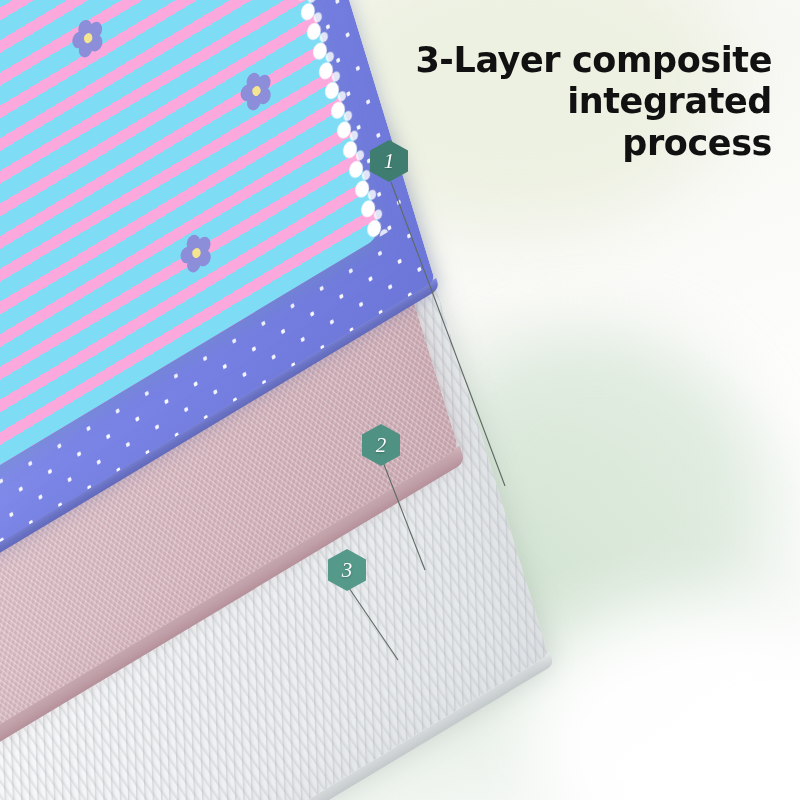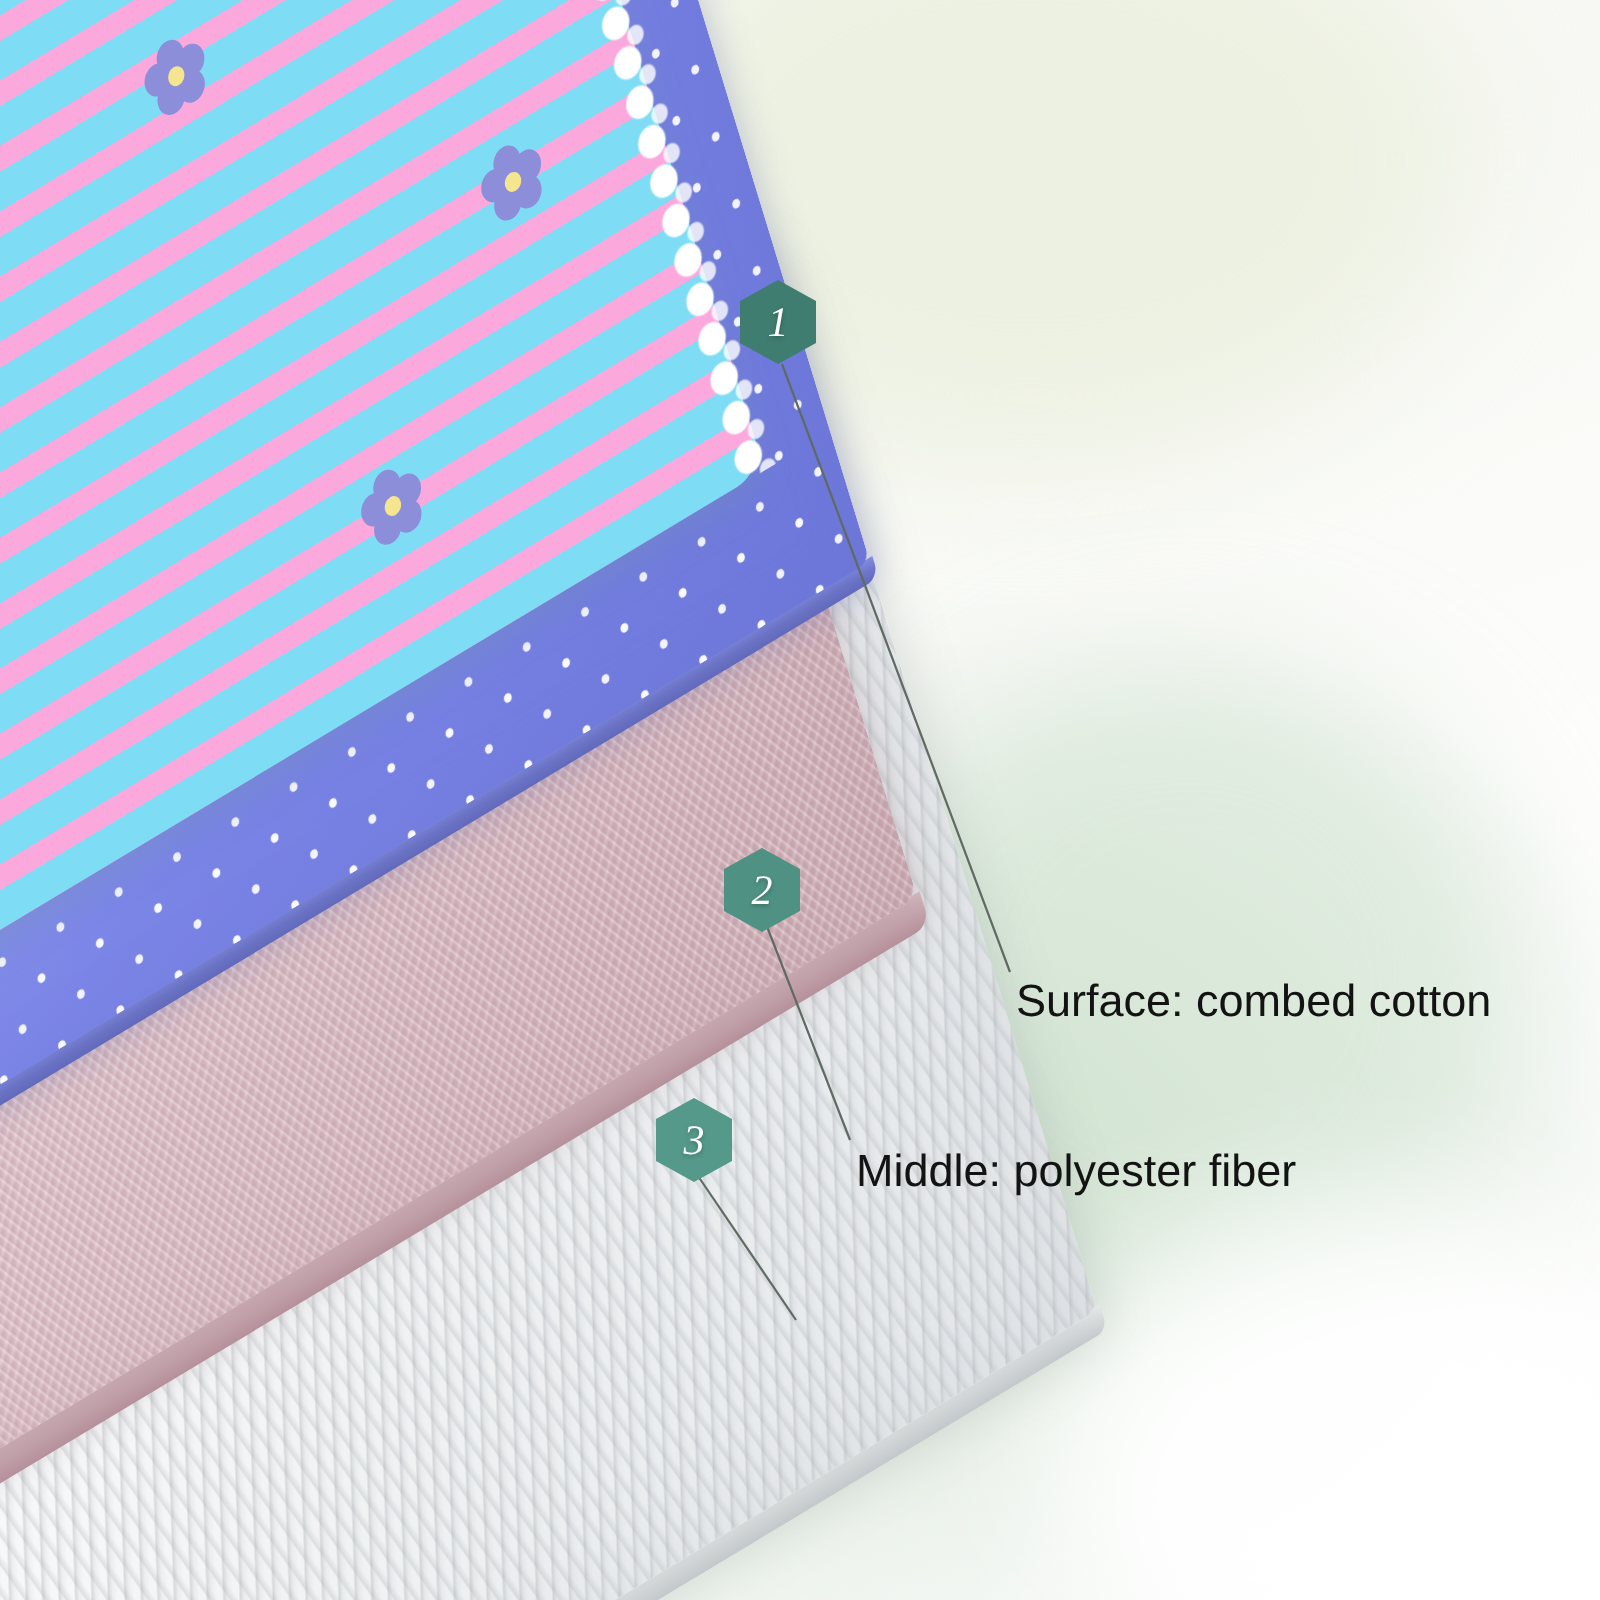--- a/index.html
+++ b/index.html
@@ -337,17 +337,19 @@
   <div class="badge badge-1">
     <span>1</span>
   </div>
   <div class="badge badge-2">
     <span>2</span>
   </div>
   <div class="badge badge-3">
     <span>3</span>
   </div>
 
-
-  <div class="label label-1">Surface: combed cotton</div>
-  <div class="label label-2">Middle: polyester fiber</div>
+  <div class="title">
+    <div>3-Layer composite integrated</div>
+    <div>process</div>
+  </div>
+
 
 </div>
 
 </body></html>

